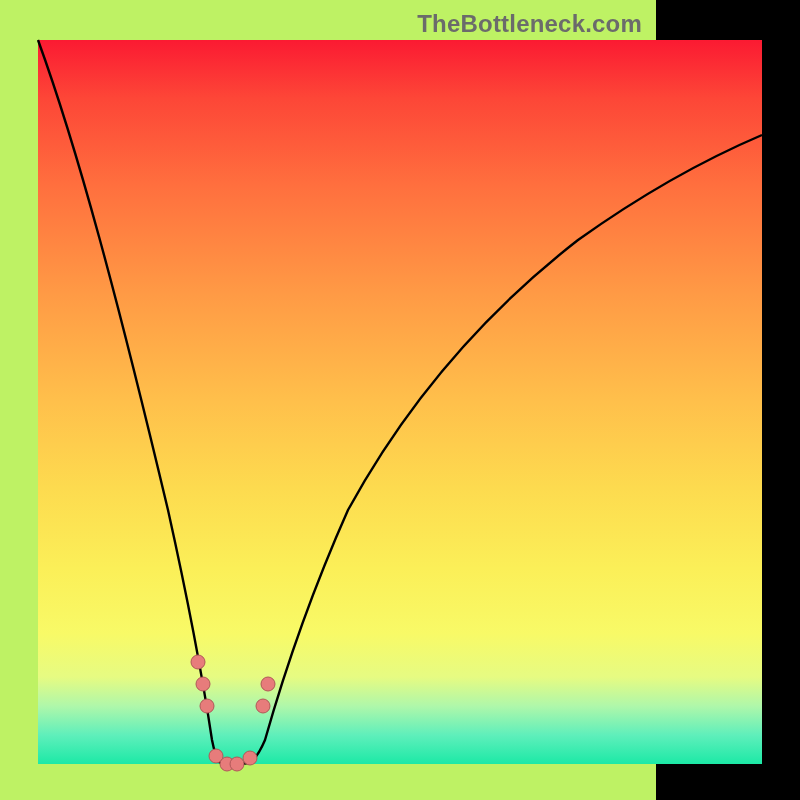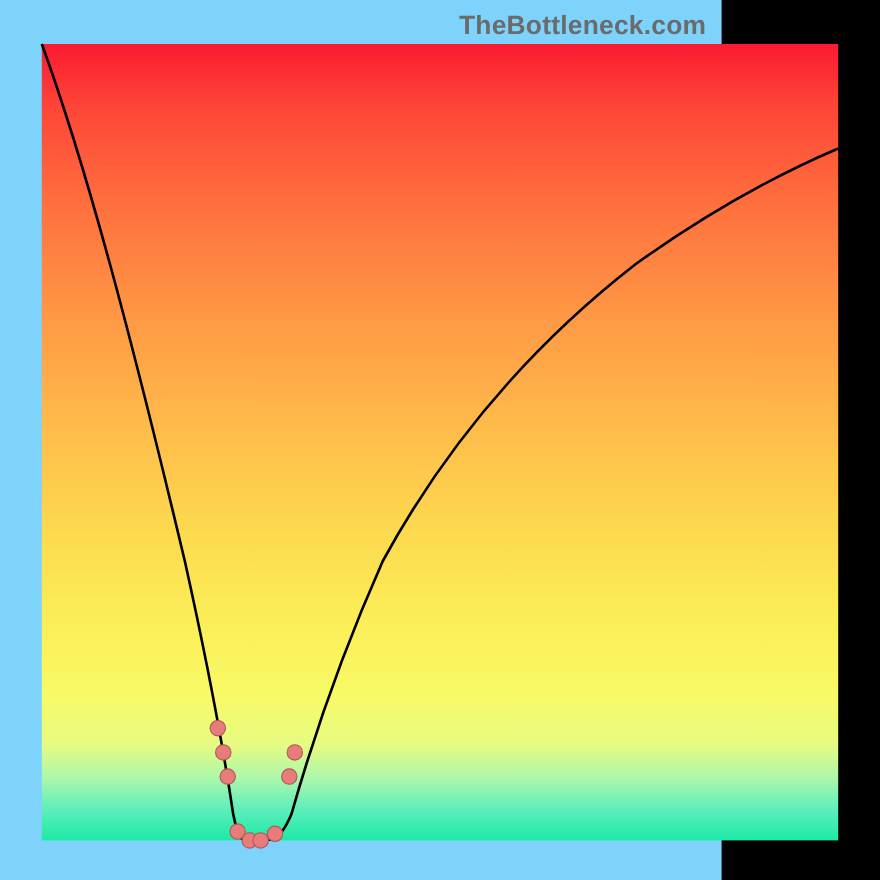--- a/index.html
+++ b/index.html
@@ -9,21 +9,21 @@
     height: 800px;
     background: #000000;
     overflow: hidden;
   }
   .frame {
     position: absolute;
     top: 0;
     left: 0;
     width: 656px;
     height: 800px;
-    background: #7dd3fc;
+    background: #bef264;
   }
   .plot-area {
     position: absolute;
     top: 40px;
     left: 38px;
     width: 724px;
     height: 724px;
     background: linear-gradient(to bottom,
       #fb1a32 0%,
       #fd4637 8%,

